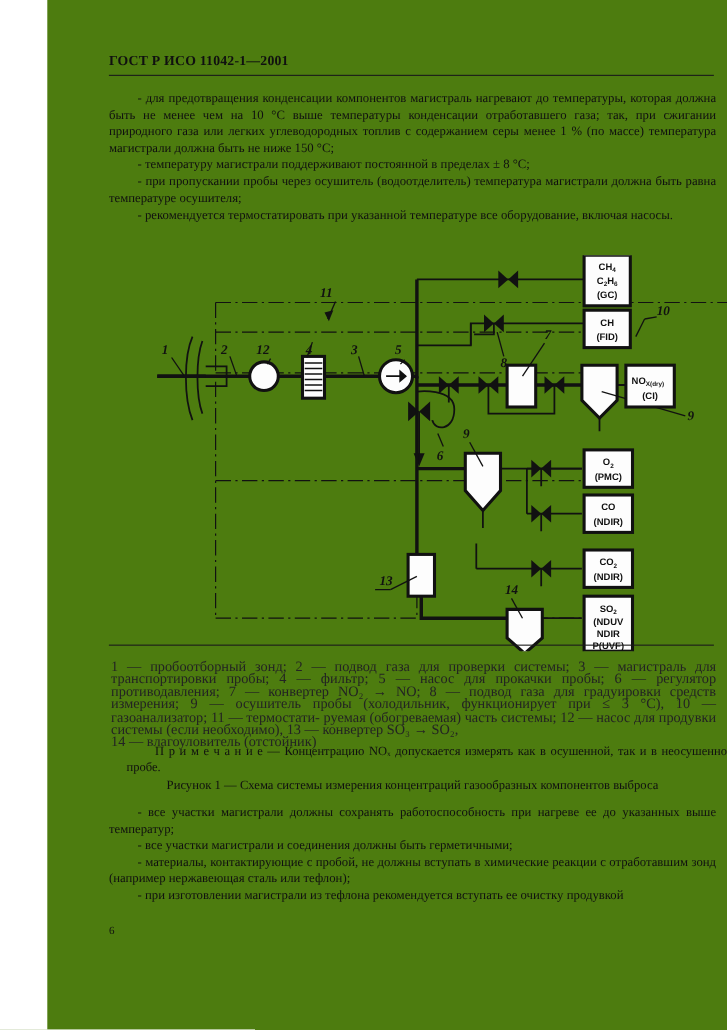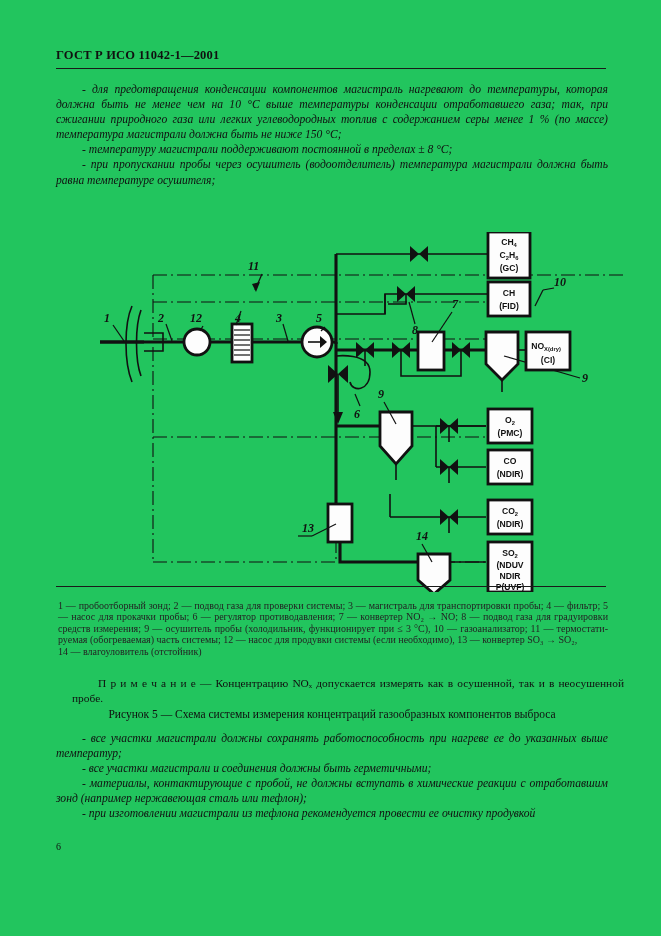--- a/index.html
+++ b/index.html
@@ -4,52 +4,53 @@
 <style>
   html,body{margin:0;padding:0;background:#ffffff;}
   body{
     width:661px;height:936px;position:relative;
     font-family:"Liberation Serif","DejaVu Serif",serif;
     color:#101010;
     -webkit-font-smoothing:antialiased;
   }
   .page{
     position:absolute;inset:0;
-    background:#22c55e;
+    background:#4d7c0f;
     overflow:hidden;
+    margin-left:43px;
   }
   
   .hdr{
     position:absolute;left:56px;top:48px;width:550px;
     font-weight:bold;font-size:12.5px;letter-spacing:.2px;
   }
   .hdr-rule{
     position:absolute;left:56px;top:68px;width:550px;height:1px;background:#1a1a1a;
   }
   
   .body-text{
     position:absolute;left:56px;width:552px;
     font-size:11.6px;line-height:15.1px;text-align:justify;
   }
   .body-text p{margin:0;}
   .ind{text-indent:26px;}
-  .dash{text-indent:26px;font-style:italic;}
+  .dash{text-indent:26px;}
   #para-top{top:82px;}
   #para-bottom{top:731px;}
   .note{
     position:absolute;left:72px;top:676px;width:552px;
     font-size:11.4px;line-height:15px;text-align:justify;text-indent:26px;
   }
   .figcap{
     position:absolute;left:56px;top:708px;width:552px;
     text-align:center;font-size:11.5px;
   }
   .legend{
     position:absolute;left:58px;top:600px;width:550px;
-    font-size:10px;line-height:11.4px;text-align:justify;color:#232323;
+    font-size:13px;line-height:11.4px;text-align:justify;color:#232323;
   }
   .legend .ctr{display:block;text-align:left;}
   .pageno{
     position:absolute;left:56px;top:841px;font-size:10px;
   }
   
   .diagram{
     position:absolute;left:40px;top:232px;width:585px;height:360px;
   }
   .diagram svg{display:block;}
@@ -62,20 +63,21 @@
 
 <div class="page">
 
   <div class="hdr">ГОСТ Р ИСО 11042-1—2001</div>
   <div class="hdr-rule"></div>
 
   <div class="body-text" id="para-top">
     <p class="dash">- для предотвращения конденсации компонентов магистраль нагревают до температуры, которая должна быть не менее чем на 10 °С выше температуры конденсации отработавшего газа; так, при сжигании природного газа или легких углеводородных топлив с содержанием серы менее 1 % (по массе) температура магистрали должна быть не ниже 150 °С;</p>
     <p class="dash">- температуру магистрали поддерживают постоянной в пределах ± 8 °С;</p>
     <p class="dash">- при пропускании пробы через осушитель (водоотделитель) температура магистрали должна быть равна температуре осушителя;</p>
+    <p class="dash">- рекомендуется термостатировать при указанной температуре все оборудование, включая насосы.</p>
   </div>
 
   <div class="diagram">
     <svg width="585" height="360" viewBox="0 0 585 360" xmlns="http://www.w3.org/2000/svg">
       <defs>
         <style>
           .ln{stroke:#111;stroke-width:1.6;fill:none;}
           .lnb{stroke:#111;stroke-width:3.1;fill:none;}
           .lnt{stroke:#111;stroke-width:1.2;fill:none;}
           .dd{stroke:#111;stroke-width:1.1;fill:none;stroke-dasharray:14 4 2 4;}
@@ -284,24 +286,24 @@
   <div class="legend">
     <span>1 — пробоотборный зонд; 2 — подвод газа для проверки системы; 3 — магистраль для транспортировки пробы; 4 — фильтр;</span>
     <span>5 — насос для прокачки пробы; 6 — регулятор противодавления; 7 — конвертер NO₂ → NO; 8 — подвод газа для градуировки</span>
     <span>средств измерения; 9 — осушитель пробы (холодильник, функционирует при ≤ 3 °С), 10 — газоанализатор; 11 — термостати-</span>
     <span>руемая (обогреваемая) часть системы; 12 — насос для продувки системы (если необходимо), 13 — конвертер SO₃ → SO₂,</span>
     <span class="ctr">14 — влагоуловитель (отстойник)</span>
   </div>
 
   <div class="note">П р и м е ч а н и е — Концентрацию NOₓ допускается измерять как в осушенной, так и в неосушенной пробе.</div>
 
-  <div class="figcap">Рисунок 5 — Схема системы измерения концентраций газообразных компонентов выброса</div>
+  <div class="figcap">Рисунок 1 — Схема системы измерения концентраций газообразных компонентов выброса</div>
 
   <div class="body-text" id="para-bottom">
     <p class="dash">- все участки магистрали должны сохранять работоспособность при нагреве ее до указанных выше температур;</p>
     <p class="dash">- все участки магистрали и соединения должны быть герметичными;</p>
     <p class="dash">- материалы, контактирующие с пробой, не должны вступать в химические реакции с отработавшим зонд (например нержавеющая сталь или тефлон);</p>
-    <p class="dash">- при изготовлении магистрали из тефлона рекомендуется провести ее очистку продувкой</p>
+    <p class="dash">- при изготовлении магистрали из тефлона рекомендуется вступать ее очистку продувкой</p>
   </div>
 
   <div class="pageno">6</div>
 
 </div>
 
 </body></html>

